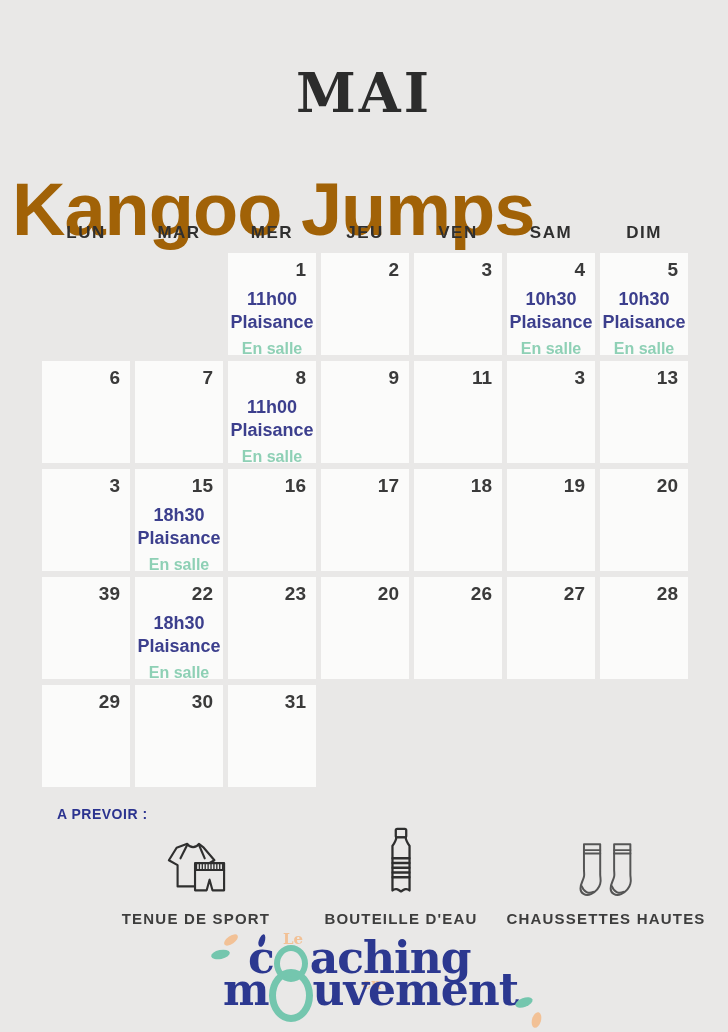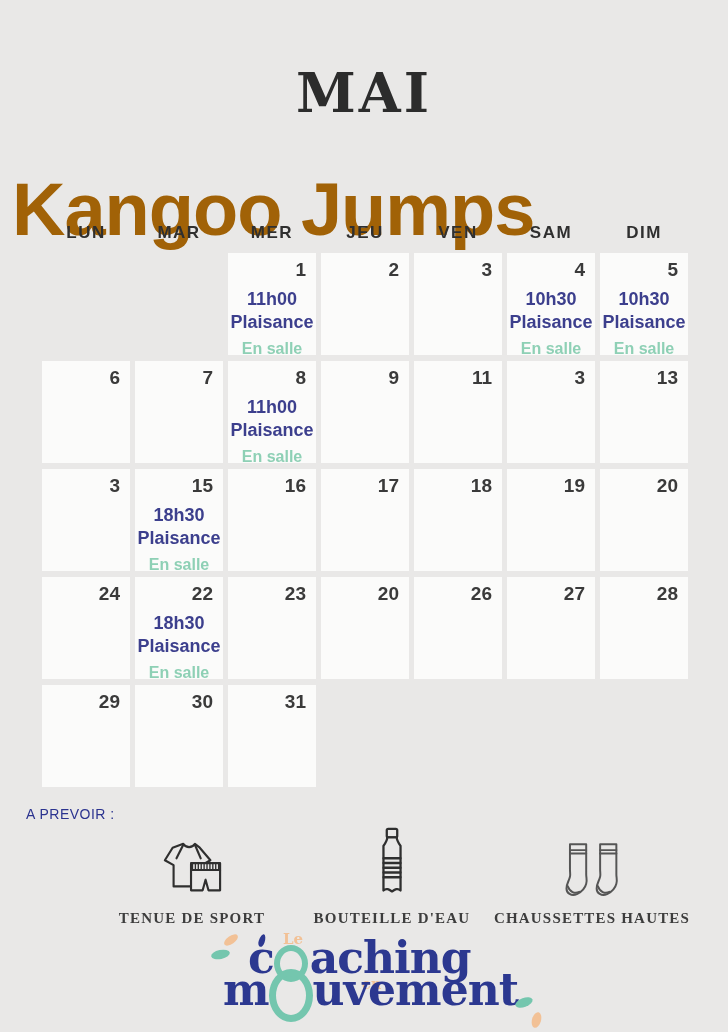--- a/index.html
+++ b/index.html
@@ -42,26 +42,26 @@
     text-align:right;padding:7px 10px 0 0;
     font-size:19px;font-weight:600;color:#3a3a3a;line-height:1;
   }
   .cell-event{margin-top:9px;text-align:center;}
   .event-time,.event-place{
     font-size:18px;font-weight:700;color:#3c3f8d;line-height:1.25;
   }
   .event-note{margin-top:7px;font-size:16px;font-weight:600;color:#8ed0b5;}
   
   .prevoir-heading{
-    position:absolute;left:26px;top:806px;
-    font-size:14px;font-weight:normal;color:#2b338f;letter-spacing:.5px;
+    position:absolute;left:57px;top:806px;
+    font-size:14px;font-weight:bold;color:#2b338f;letter-spacing:.5px;
   }
   .checklist{
-    position:absolute;left:82px;top:826px;width:610px;
-    display:flex;justify-content:flex-end;font-family:Liberation Serif, serif;
+    position:absolute;left:96px;top:826px;width:610px;
+    display:flex;justify-content:space-between;
   }
   .check-item{
     width:200px;display:flex;flex-direction:column;align-items:center;
   }
   .icon-box{height:74px;display:flex;align-items:flex-end;justify-content:center;}
   .item-label{
     margin-top:10px;font-size:15px;font-weight:600;
     letter-spacing:1.2px;color:#3d3d3d;white-space:nowrap;text-align:center;
   }
   .icon-box svg{display:block;}
@@ -197,21 +197,21 @@
   </div>
     <div class="cell">
     <div class="day-number">19</div>
 
   </div>
     <div class="cell">
     <div class="day-number">20</div>
 
   </div>
     <div class="cell">
-    <div class="day-number">24</div>
+    <div class="day-number">39</div>
 
   </div>
     <div class="cell">
     <div class="day-number">22</div>
     <div class="cell-event">
       <div class="event-time">18h30</div>
       <div class="event-place">Plaisance</div>
       <div class="event-note">En salle</div>
     </div>
   </div>

